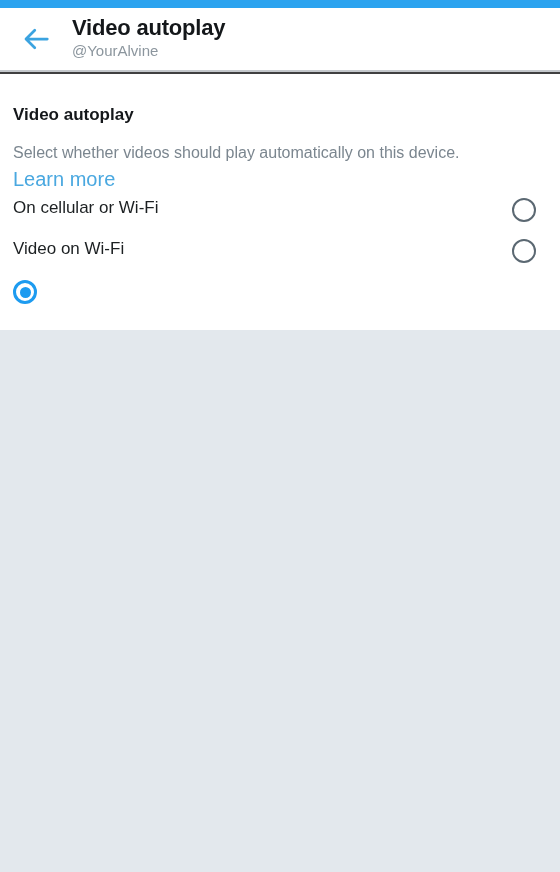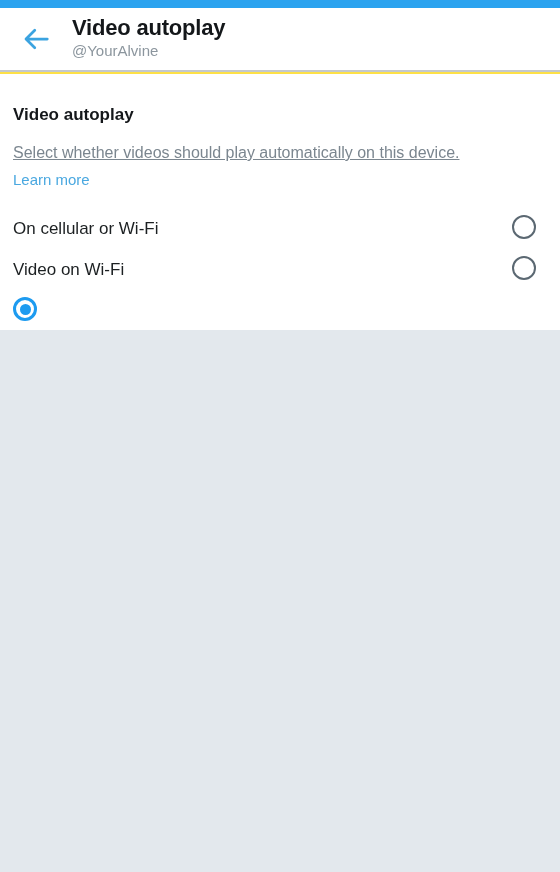--- a/index.html
+++ b/index.html
@@ -11,21 +11,21 @@
     height: 872px;
     background: #e3e8ed;
     font-family: "Liberation Sans", sans-serif;
     -webkit-font-smoothing: antialiased;
     overflow: hidden;
   }
   .screen {
     position: relative;
     width: 560px;
     height: 872px;
-    background: #fde047;
+    background: #404040;
   }
 
   
   .status-bar {
     position: absolute;
     top: 0;
     left: 0;
     width: 560px;
     height: 8px;
     background: #2ba3ef;
@@ -99,44 +99,43 @@
     line-height: 20px;
   }
   .section-desc {
     position: absolute;
     left: 13px;
     top: 68px;
     width: 532px;
     font-size: 16px;
     color: #7b868f;
     line-height: 21px;
-    text-decoration: underline;
   }
   .learn-more {
     position: absolute;
     left: 13px;
     top: 95px;
-    font-size: 15px;
+    font-size: 20px;
     color: #4aa8e0;
     line-height: 21px;
     cursor: pointer;
   }
 
   
   .options {
     position: absolute;
     left: 0;
     top: 124px;
     width: 560px;
   }
   .option-row {
     position: relative;
     height: 41px;
     display: flex;
-    align-items: flex-end;
+    align-items: flex-start;
     padding: 0 13px;
     box-sizing: border-box;
     cursor: pointer;
   }
   .option-label {
     flex: 1 1 auto;
     font-size: 17px;
     color: #1c2022;
     line-height: 20px;
   }

